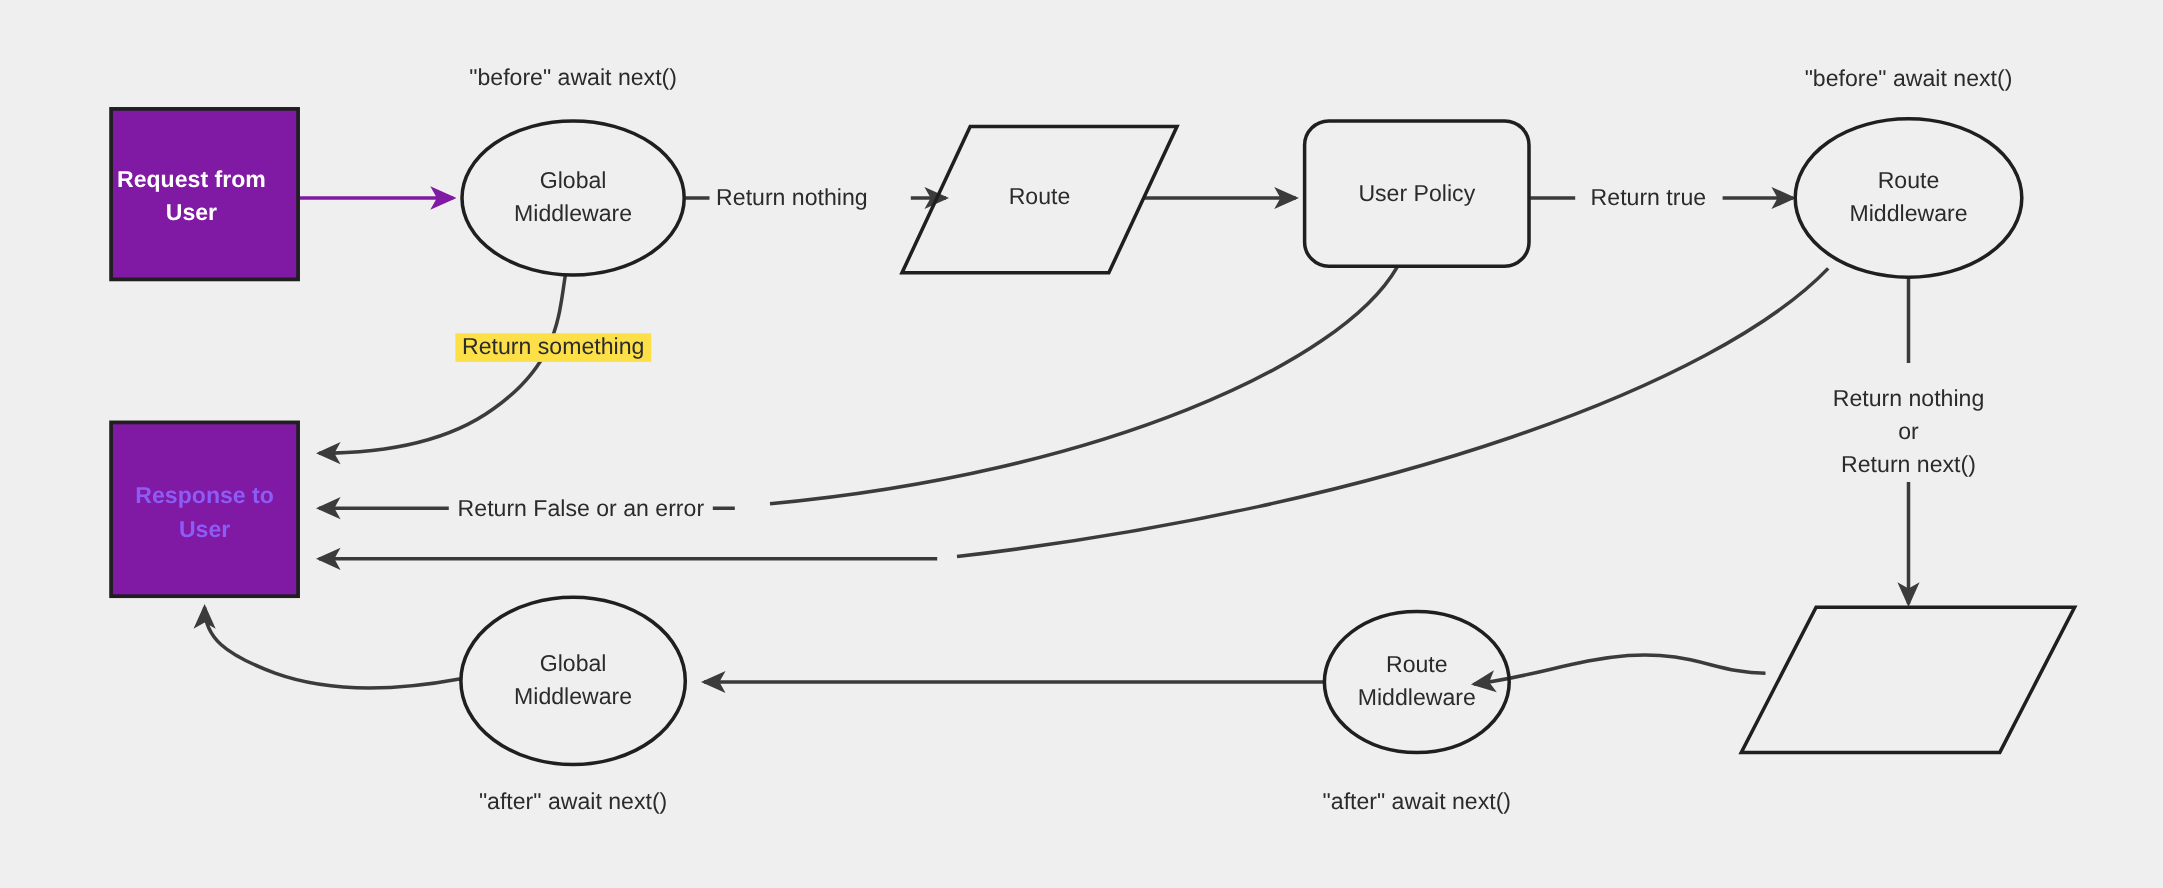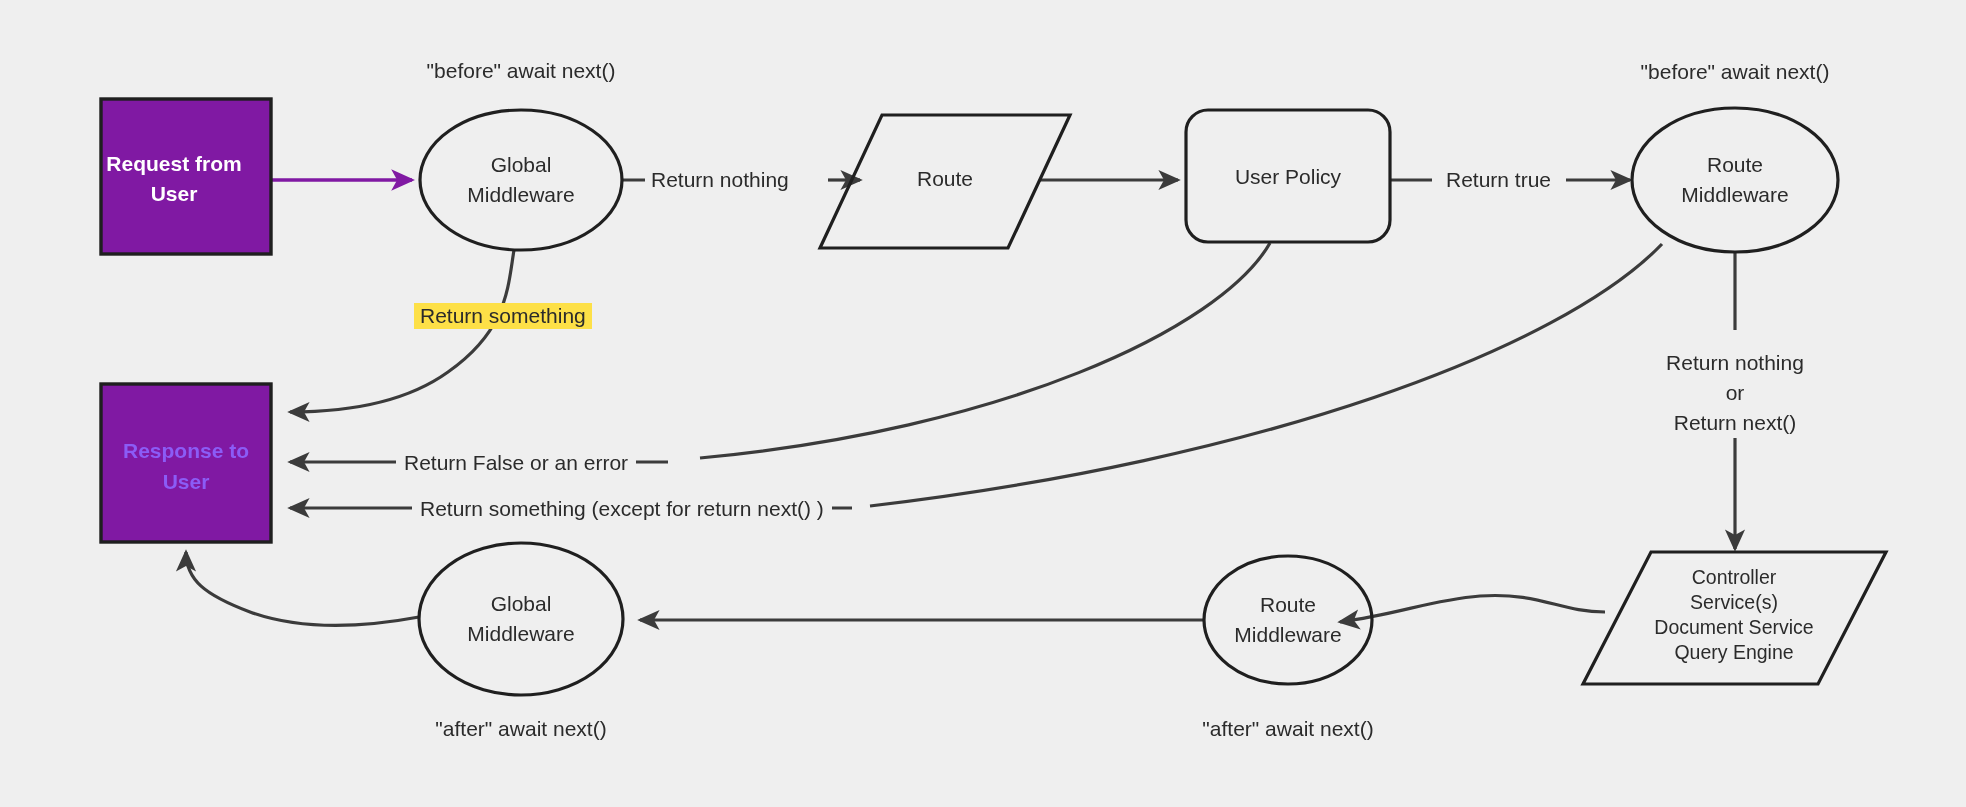--- a/index.html
+++ b/index.html
@@ -134,26 +134,20 @@
 
   <div style="position:absolute; left:1186px; top:165px; width:204px; text-align:center; color:#2b2b2b; font-size:21px;">
     <span>User Policy</span>
   </div>
 
   <div style="position:absolute; left:1635px; top:150px; width:200px; text-align:center; color:#2b2b2b; font-size:21px; line-height:30px;">
     <span>Route</span><br>
     <span>Middleware</span>
   </div>
 
-  <div style="position:absolute; left:1634px; top:565px; width:200px; text-align:center; color:#2b2b2b; font-size:19.5px; line-height:25px;">
-    <span>Controller</span><br>
-    <span>Service(s)</span><br>
-    <span>Document Service</span><br>
-    <span>Query Engine</span>
-  </div>
 
   <div style="position:absolute; left:1188px; top:590px; width:200px; text-align:center; color:#2b2b2b; font-size:21px; line-height:30px;">
     <span>Route</span><br>
     <span>Middleware</span>
   </div>
 
   <div style="position:absolute; left:421px; top:589px; width:200px; text-align:center; color:#2b2b2b; font-size:21px; line-height:30px;">
     <span>Global</span><br>
     <span>Middleware</span>
   </div>
@@ -165,23 +159,22 @@
   <div style="position:absolute; left:321px; top:717px; width:400px; text-align:center; font-size:21px; color:#2b2b2b;">"after" await next()</div>
 
   <div style="position:absolute; left:1088px; top:717px; width:400px; text-align:center; font-size:21px; color:#2b2b2b;">"after" await next()</div>
 
   <div style="position:absolute; left:645px; top:168px; height:24px; background:#efefef; padding:0 6px; font-size:21px; color:#2b2b2b; line-height:24px;">Return nothing</div>
 
   <div style="position:absolute; left:1440px; top:168px; height:24px; background:#efefef; padding:0 6px; font-size:21px; color:#2b2b2b; line-height:24px;">Return true</div>
 
   <div style="position:absolute; left:414px; top:303px; height:26px; background:#fde047; padding:0 6px; font-size:21px; color:#2b2b2b; line-height:26px;">Return something</div>
 
-  <div style="position:absolute; left:396px; top:450px; height:26px; background:#efefef; padding:0 8px; font-size:21px; color:#2b2b2b; line-height:26px;">Return False or an error</div>
+  <div style="position:absolute; left:408px; top:450px; height:26px; background:#efefef; padding:0 8px; font-size:21px; color:#2b2b2b; line-height:26px;">Return False or an error</div>
 
-  <div style="position:absolute; left:412px; top:496px; height:26px; background:#efefef; padding:0 8px; font-size:21px; color:#2b2b2b; line-height:26px;">Return something (except for return next() )</div>
 
   <div style="position:absolute; left:1585px; top:348px; width:300px; text-align:center; background:#efefef; font-size:21px; color:#2b2b2b; line-height:30px;">
     <span>Return nothing</span><br>
     <span>or</span><br>
     <span>Return next()</span>
   </div>
 
 </div>
 
 </body></html>

